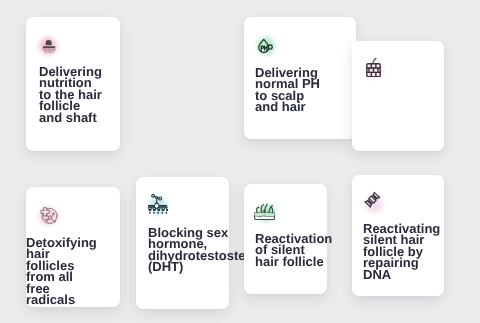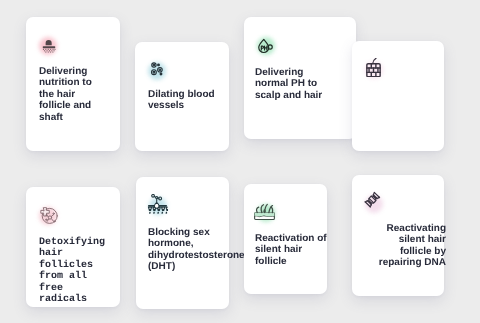--- a/index.html
+++ b/index.html
@@ -7,21 +7,21 @@
        font-family:"Liberation Sans",sans-serif;
        -webkit-font-smoothing:antialiased;text-rendering:geometricPrecision;}
   .stage{position:relative;width:480px;height:323px;}
   .card{position:absolute;background:#fff;border-radius:7px;
         box-shadow:0 5px 14px rgba(108,104,140,.16),0 1px 3px rgba(108,104,140,.06);}
   .icon-wrap{position:absolute;width:20px;height:20px;}
   .glow{position:absolute;left:1px;top:1px;width:18px;height:18px;border-radius:50%;
         filter:blur(2px);opacity:.95;}
   .icon-svg{position:absolute;left:1px;top:1px;width:18px;height:18px;}
   .card-text{position:absolute;font-weight:700;color:#282b3a;
-     font-size:10px;line-height:11.4px;letter-spacing:0;}
+     font-size:13px;line-height:11.4px;letter-spacing:0;}
 </style>
 </head>
 <body>
 
 <div class="stage">
 
   <div class="card" style="left:26px;top:17px;width:94px;height:134px;">
     <div class="icon-wrap" style="left:11.5px;top:18.5px;">
       <div class="glow" style="background:#f8c5cf;opacity:1.0"></div>
       <svg class="icon-svg" style="left:2.7px;top:1.55px" viewBox="0 0 24 24" fill="#514549" stroke="none">
@@ -42,36 +42,20 @@
         <circle cx="7.8" cy="20.07" r=".68"></circle>
             <circle cx="11" cy="20.07" r=".68"></circle>
         <circle cx="14.2" cy="20.07" r=".68"></circle>
             <circle cx="17.2" cy="20.07" r=".68"></circle>
         </g>
       </svg>
     </div>
     <div class="card-text" style="left:13px;top:49px;width:66px;">Delivering nutrition to the hair follicle and shaft</div>
   </div>
 
-  <div class="card" style="left:135px;top:42px;width:94px;height:109px;">
-    <div class="icon-wrap" style="left:11.5px;top:18.5px;">
-      <div class="glow" style="background:#bfe2ea;opacity:0.95"></div>
-      <svg class="icon-svg" style="left:1.5px;top:-1px" viewBox="0 0 24 24" fill="none" stroke="#243138" stroke-width="1.45" stroke-linecap="round" stroke-linejoin="round">
-        <circle cx="7.9" cy="6.7" r="2.9"></circle>
-          <circle cx="7.9" cy="6.7" r="1.1"></circle>
-        <circle cx="7.9" cy="16.3" r="3.2"></circle>
-          <circle cx="7.9" cy="16.3" r="1.15"></circle>
-        <circle cx="15.9" cy="13" r="3.05"></circle>
-          <circle cx="15.9" cy="13" r="1.1"></circle>
-        <circle cx="14" cy="6.5" r="1.15" fill="#243138"></circle>
-        <circle cx="17.3" cy="18.6" r="1.2" fill="#243138"></circle>
-      </svg>
-    </div>
-    <div class="card-text" style="left:13px;top:47px;width:70px;">Dilating blood vessels</div>
-  </div>
 
   <div class="card" style="left:244px;top:17px;width:112px;height:122px;">
     <div class="icon-wrap" style="left:11.5px;top:18.5px;">
       <div class="glow" style="background:#a9e7c2;opacity:0.85"></div>
       <svg class="icon-svg" style="left:0px;top:1.3px" viewBox="0 0 24 24" fill="none" stroke="#1e2b24" stroke-width="1.55" stroke-linecap="round" stroke-linejoin="round">
         <path d="M10.3 3.1c-2.9 3.6-6.6 7-6.6 10.9a6.63 6.63 0 0 0 13.26 0c0-3.9-3.7-7.3-6.66-10.9z"></path>
         <circle cx="18.8" cy="13.3" r="2.85"></circle>
         <path d="M7.1 12.1v5.2M7.1 12.1h1.45a1.45 1.45 0 0 1 0 2.9H7.1M11.4 12.1v5.2M14.5 12.1v5.2M11.4 14.6h3.1"></path>
       </svg>
     </div>
@@ -97,21 +81,21 @@
         <circle cx="12.25" cy="12.5" r="9.5"></circle>
         <path d="M4.6 2.15h3.6v3.4h3.55v3.6H8.2v3.5H4.6v-3.5H1.05v-3.6H4.6z" fill="rgba(255,255,255,.55)" stroke-linejoin="round"></path>
         <circle cx="12.6" cy="14.6" r="2.1"></circle>
         <path d="M14.3 13.2l3.2-2.6M11 16.4l-2 3.1M14.4 16l2.1 2.6M8.9 12.4l1.9 1.3"></path>
         <circle cx="7.9" cy="17.3" r=".9"></circle>
         <circle cx="17.2" cy="9.6" r=".9"></circle>
         <circle cx="18.1" cy="19.5" r=".9"></circle>
         <circle cx="8.1" cy="11.6" r=".8"></circle>
       </svg>
     </div>
-    <div class="card-text" style="left:13px;top:50px;width:70px;font-family:Liberation Mono, monospace;">Detoxifying hair follicles from all free radicals</div>
+    <div class="card-text" style="left:0;top:50px;width:70px;">Detoxifying hair follicles from all free radicals</div>
   </div>
 
   <div class="card" style="left:136px;top:177px;width:93px;height:132px;">
     <div class="icon-wrap" style="left:11.5px;top:18.5px;">
       <div class="glow" style="background:#bfe2ea;opacity:0.9"></div>
       <svg class="icon-svg" style="left:-0.4px;top:-1.25px;width:21px;height:21px" viewBox="0 0 24 24" fill="none" stroke="#22383f" stroke-width="1.25" stroke-linecap="round" stroke-linejoin="round">
         <g fill="#22383f" stroke="none">
           <path d="M1.3 12.6h21.4v2H1.3z"></path>
           <path d="M.9 14.6h5.1l-1.4 4.8H2.3zM5.9 14.6H11l-1.4 4.8H7.3zM10.9 14.6H16l-1.4 4.8h-2.3zM15.9 14.6H21l-1.4 4.8h-2.3zM20.9 14.6H26l-1.4 4.8h-2.3z"></path>
           <path d="M3.45 20c1.15 1.1 1.15 2.6-.35 2.6S2.3 21.1 3.45 20z"></path>
@@ -160,16 +144,16 @@
       <div class="glow" style="background:#e6b8d6;opacity:0.45"></div>
       <svg class="icon-svg" style="left:-1.15px;top:-2.6px;width:19px;height:19px" viewBox="0 0 24 24" fill="none" stroke="#3b3442" stroke-width="1.55" stroke-linecap="round" stroke-linejoin="round">
         <g transform="rotate(44 12 12)">
           <path d="M7.8 2.2c0 2.8 1.5 4.1 4.2 4.1s4.2 1.4 4.2 4.2-1.5 4.2-4.2 4.2-4.2 1.3-4.2 4.1"></path>
           <path d="M16.2 2.2c0 2.8-1.5 4.1-4.2 4.1s-4.2 1.4-4.2 4.2 1.5 4.2 4.2 4.2 4.2 1.3 4.2 4.1"></path>
           <path d="M7.3 2.2h9.4M7.3 18.8h9.4"></path>
           <path d="M8.6 5.2h6.8M7.9 8.3h8.2M7.9 12.3h8.2M8.6 15.8h6.8"></path>
         </g>
       </svg>
     </div>
-    <div class="card-text" style="left:18px;top:48px;width:76px;text-align:right;">Reactivating silent hair follicle by repairing DNA</div>
+    <div class="card-text" style="left:11px;top:48px;width:76px;">Reactivating silent hair follicle by repairing DNA</div>
   </div>
 
 </div>
 
 </body></html>

